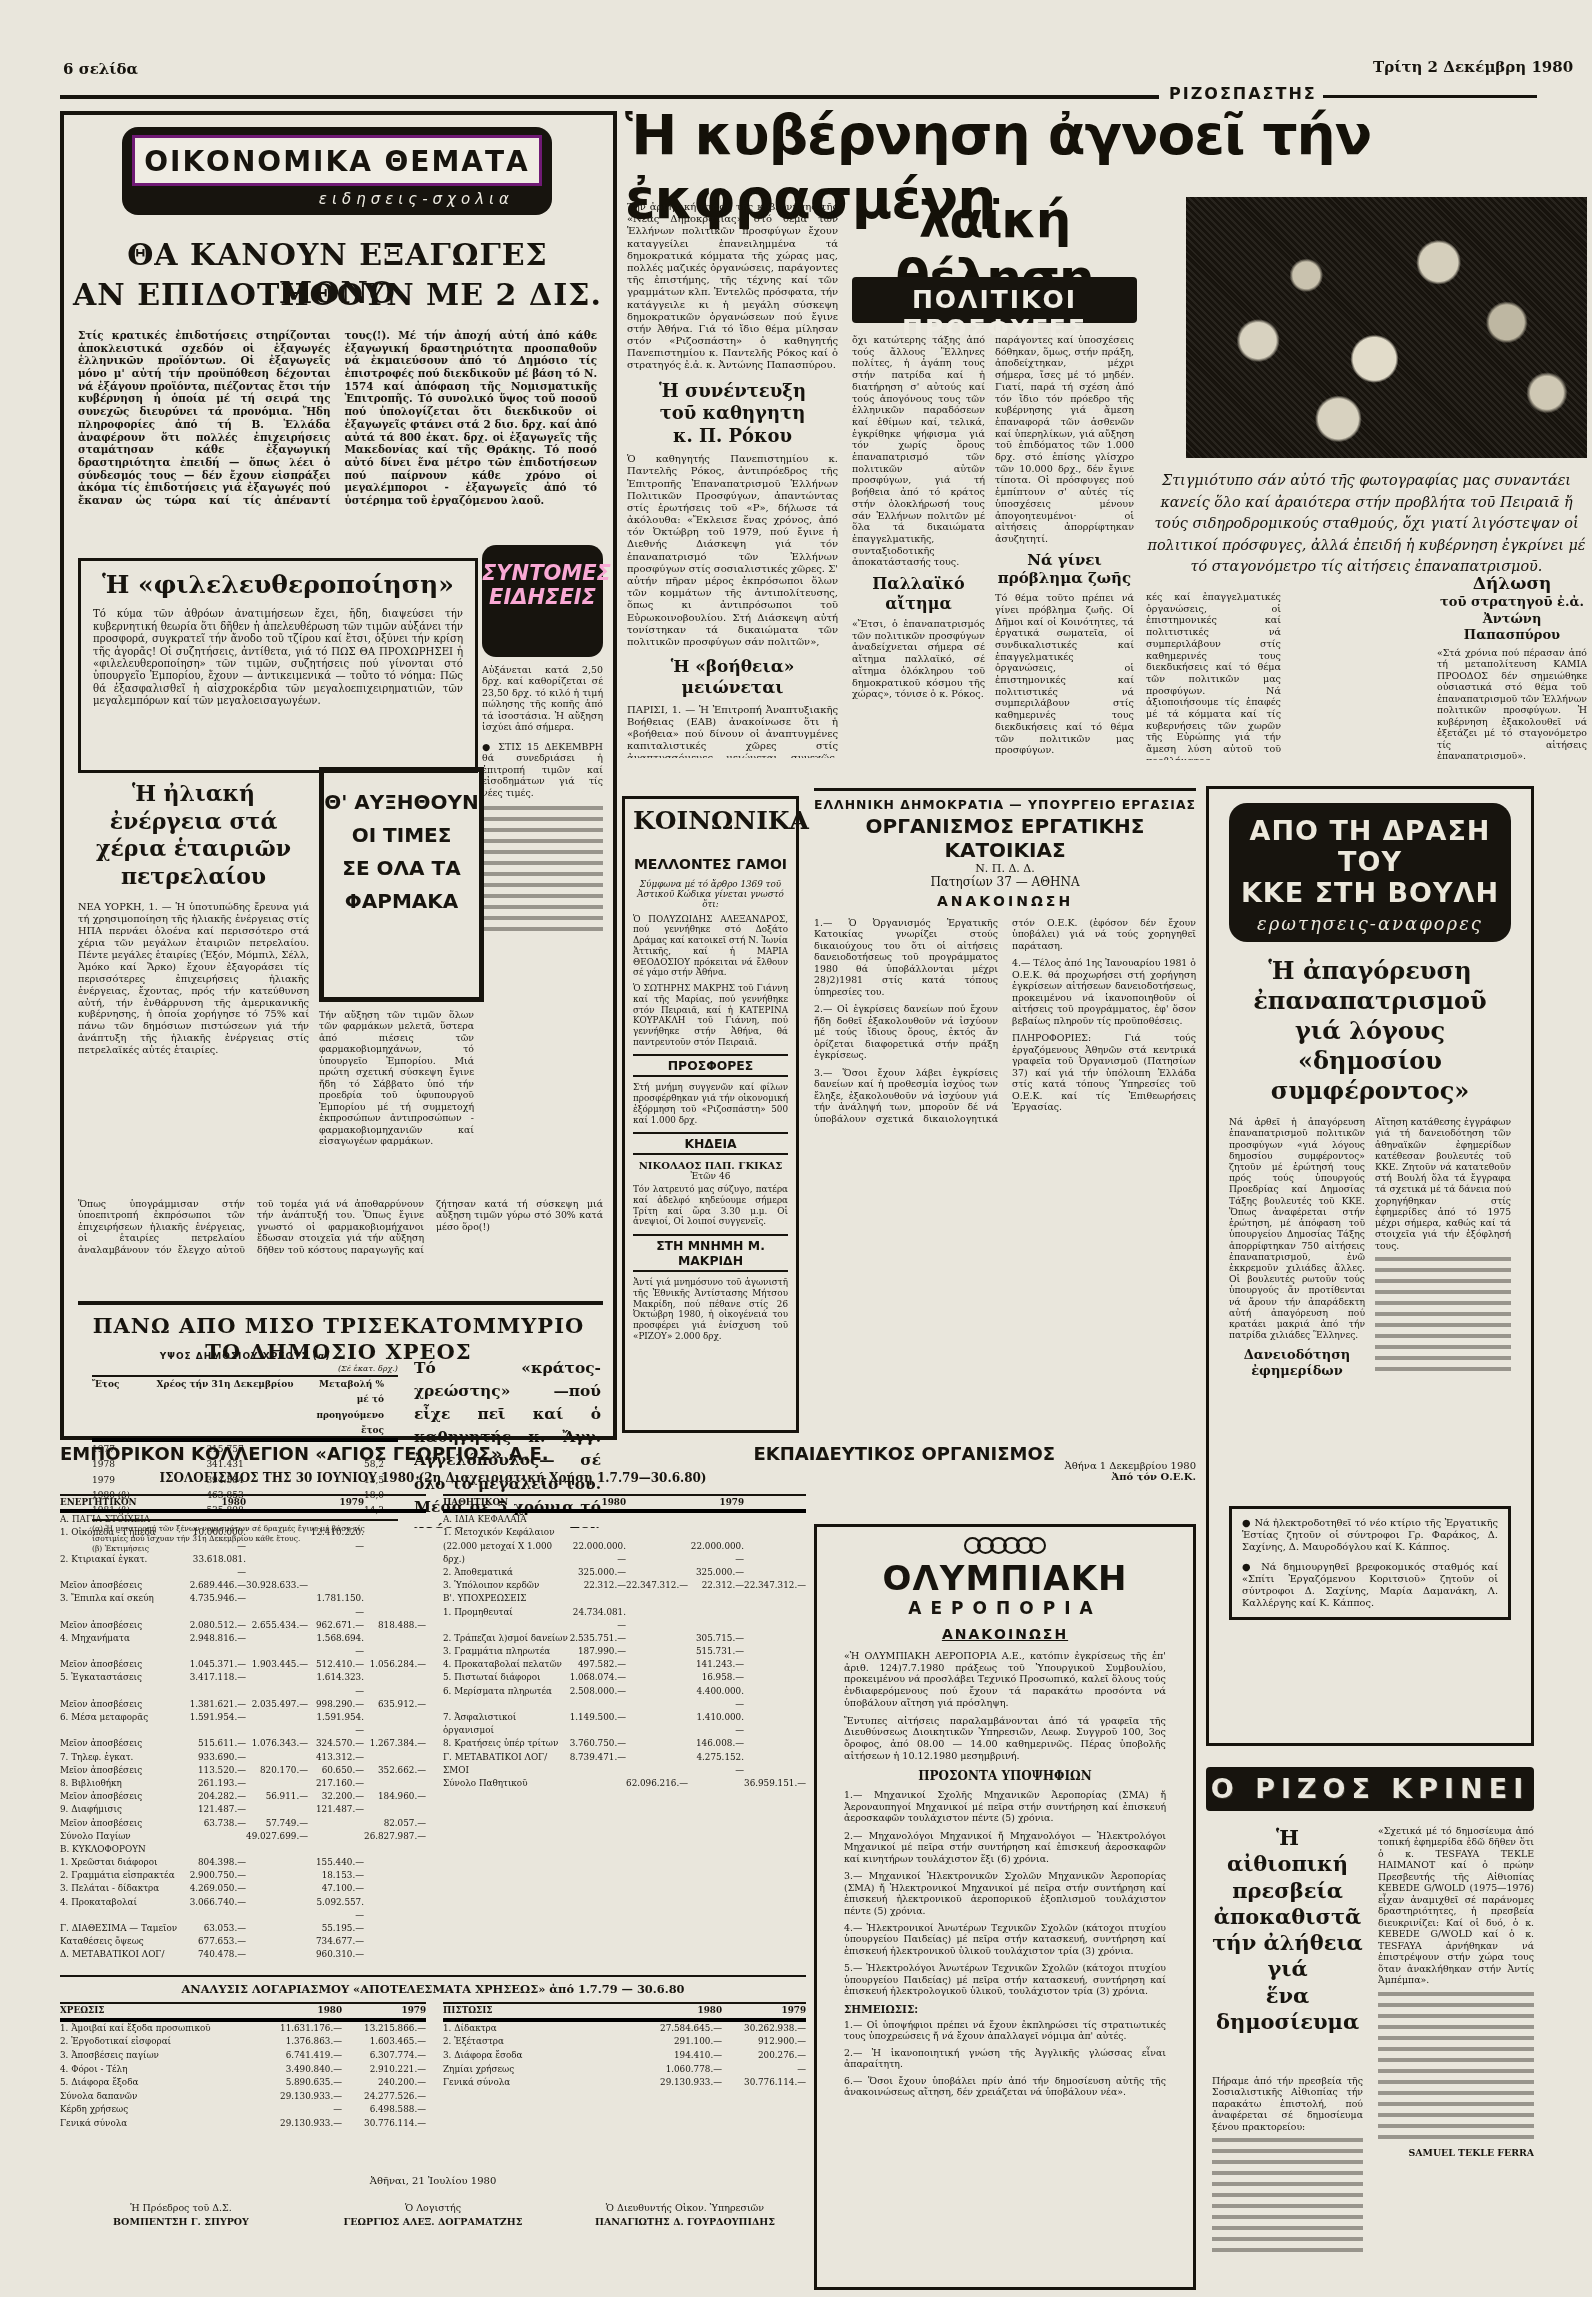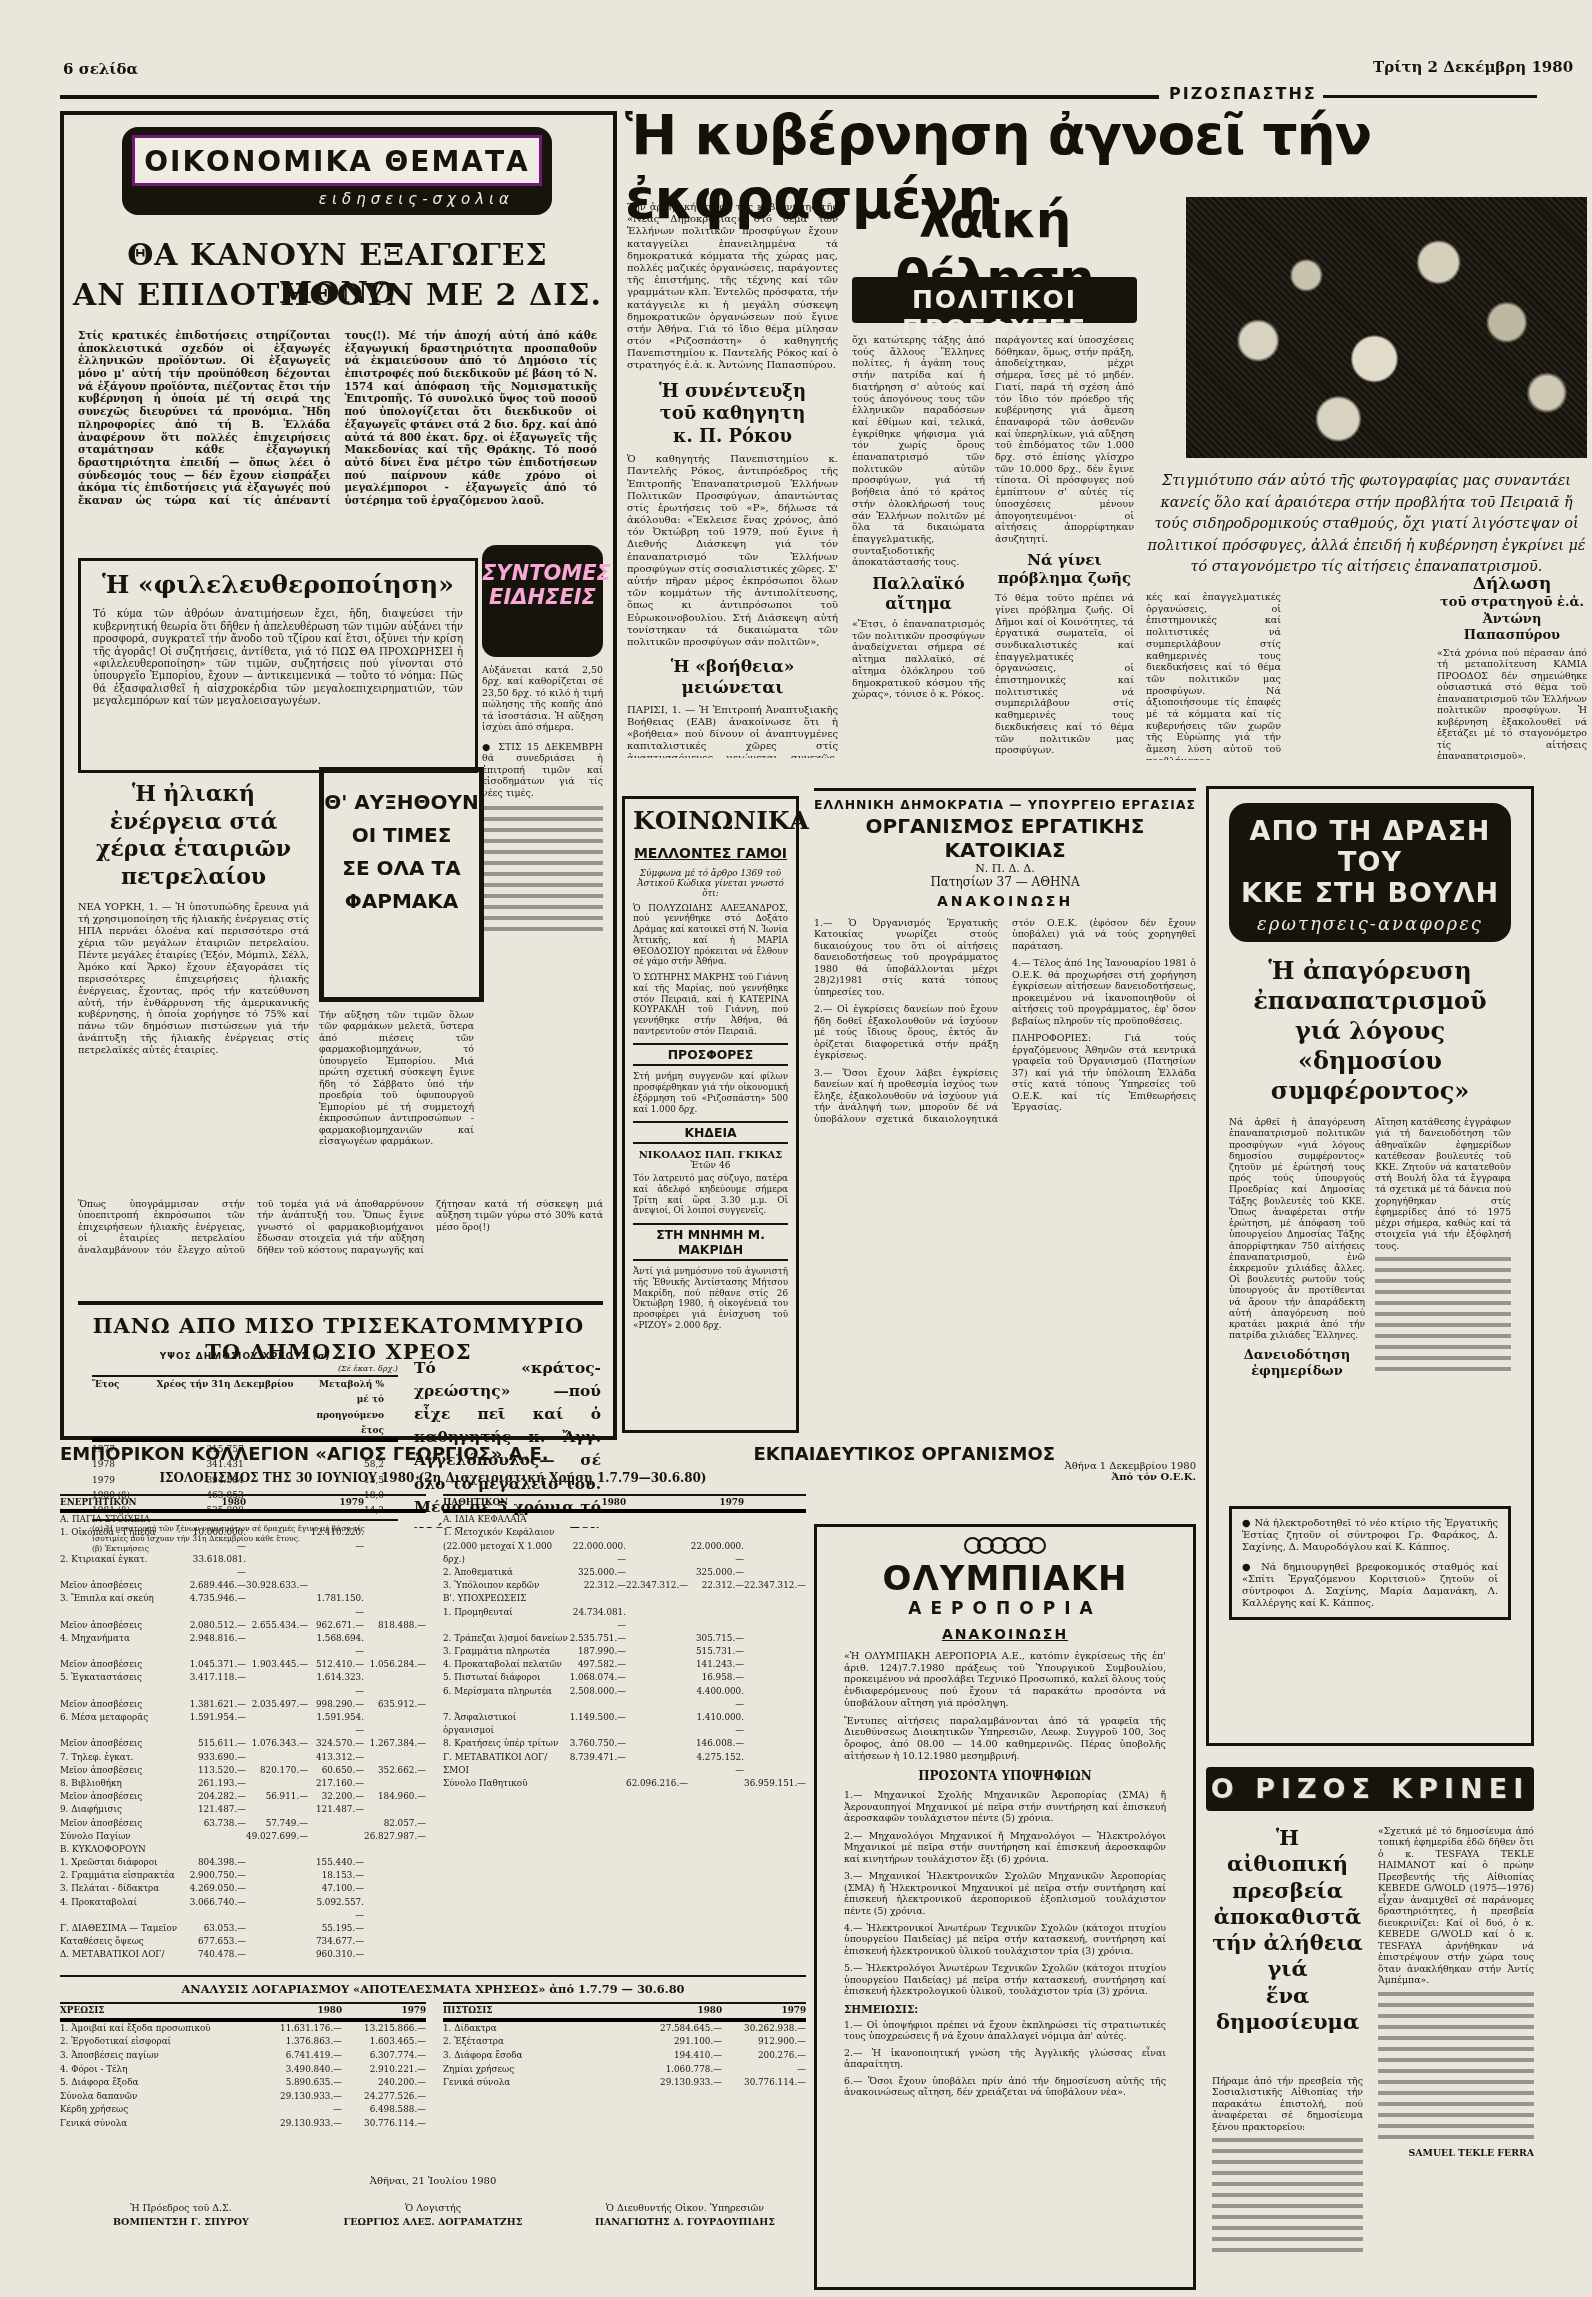--- a/index.html
+++ b/index.html
@@ -199,21 +199,21 @@
   <div class="abs j ov" style="left:1146px;top:591px;width:135px;height:169px;font-size:9.6px;">κές καί ἐπαγγελματικές ὀργανώσεις, οἱ ἐπιστημονικές καί πολιτιστικές νά συμπεριλάβουν στίς καθημερινές τους διεκδικήσεις καί τό θέμα τῶν πολιτικῶν μας προσφύγων. Νά ἀξιοποιήσουμε τίς ἐπαφές μέ τά κόμματα καί τίς κυβερνήσεις τῶν χωρῶν τῆς Εὐρώπης γιά τήν ἄμεση λύση αὐτοῦ τοῦ προβλήματος.</div>
   <div class="abs ov" style="left:1437px;top:573px;width:150px;height:187px;">
     <div class="sechead" style="font-size:17px;">Δήλωση</div>
     <div class="sechead" style="font-size:13px;">τοῦ στρατηγοῦ ἐ.ἀ.</div>
     <div class="sechead" style="font-size:13px;margin-bottom:4px;">Ἀντώνη Παπασπύρου</div>
     <div class="j" style="font-size:9.4px;">«Στά χρόνια πού πέρασαν ἀπό τή μεταπολίτευση ΚΑΜΙΑ ΠΡΟΟΔΟΣ δέν σημειώθηκε οὐσιαστικά στό θέμα τοῦ ἐπαναπατρισμοῦ τῶν Ἑλλήνων πολιτικῶν προσφύγων. Ἡ κυβέρνηση ἐξακολουθεῖ νά ἐξετάζει μέ τό σταγονόμετρο τίς αἰτήσεις ἐπαναπατρισμοῦ».</div>
   </div>
 
   <div class="abs box2" style="left:622px;top:796px;width:177px;height:637px;padding:6px 8px;box-sizing:border-box;">
     <div class="sechead" style="font-size:25px;">ΚΟΙΝΩΝΙΚΑ</div>
-    <div class="sechead sans" style="font-size:14px;margin-top:9px;text-decoration:underline;">ΜΕΛΛΟΝΤΕΣ ΓΑΜΟΙ</div>
+    <div class="sechead sans" style="font-size:14px;margin-top:20px;">ΜΕΛΛΟΝΤΕΣ ΓΑΜΟΙ</div>
     <div class="c i" style="font-size:8.8px;margin:5px 0;">Σύμφωνα μέ τό ἄρθρο 1369 τοῦ Ἀστικοῦ Κώδικα γίνεται γνωστό ὅτι:</div>
     <div class="j" style="font-size:8.8px;margin-bottom:5px;">Ὁ ΠΟΛΥΖΩΙΔΗΣ ΑΛΕΞΑΝΔΡΟΣ, πού γεννήθηκε στό Δοξάτο Δράμας καί κατοικεῖ στή Ν. Ἰωνία Ἀττικῆς, καί ἡ ΜΑΡΙΑ ΘΕΟΔΟΣΙΟΥ πρόκειται νά ἔλθουν σέ γάμο στήν Ἀθήνα.</div>
     <div class="j" style="font-size:8.8px;">Ὁ ΣΩΤΗΡΗΣ ΜΑΚΡΗΣ τοῦ Γιάννη καί τῆς Μαρίας, πού γεννήθηκε στόν Πειραιᾶ, καί ἡ ΚΑΤΕΡΙΝΑ ΚΟΥΡΑΚΛΗ τοῦ Γιάννη, πού γεννήθηκε στήν Ἀθήνα, θά παντρευτοῦν στόν Πειραιᾶ.</div>
     <div class="khead">ΠΡΟΣΦΟΡΕΣ</div>
     <div class="j" style="font-size:8.8px;">Στή μνήμη συγγενῶν καί φίλων προσφέρθηκαν γιά τήν οἰκονομική ἐξόρμηση τοῦ «Ριζοσπάστη» 500 καί 1.000 δρχ.</div>
     <div class="khead">ΚΗΔΕΙΑ</div>
     <div class="c b" style="font-size:10px;">ΝΙΚΟΛΑΟΣ ΠΑΠ. ΓΚΙΚΑΣ</div>
     <div class="c" style="font-size:9px;margin-bottom:3px;">Ἐτῶν 46</div>
     <div class="j" style="font-size:8.8px;">Τόν λατρευτό μας σύζυγο, πατέρα καί ἀδελφό κηδεύουμε σήμερα Τρίτη καί ὥρα 3.30 μ.μ. Οἱ ἀνεψιοί, Οἱ λοιποί συγγενεῖς.</div>
     <div class="khead">ΣΤΗ ΜΝΗΜΗ Μ. ΜΑΚΡΙΔΗ</div>

